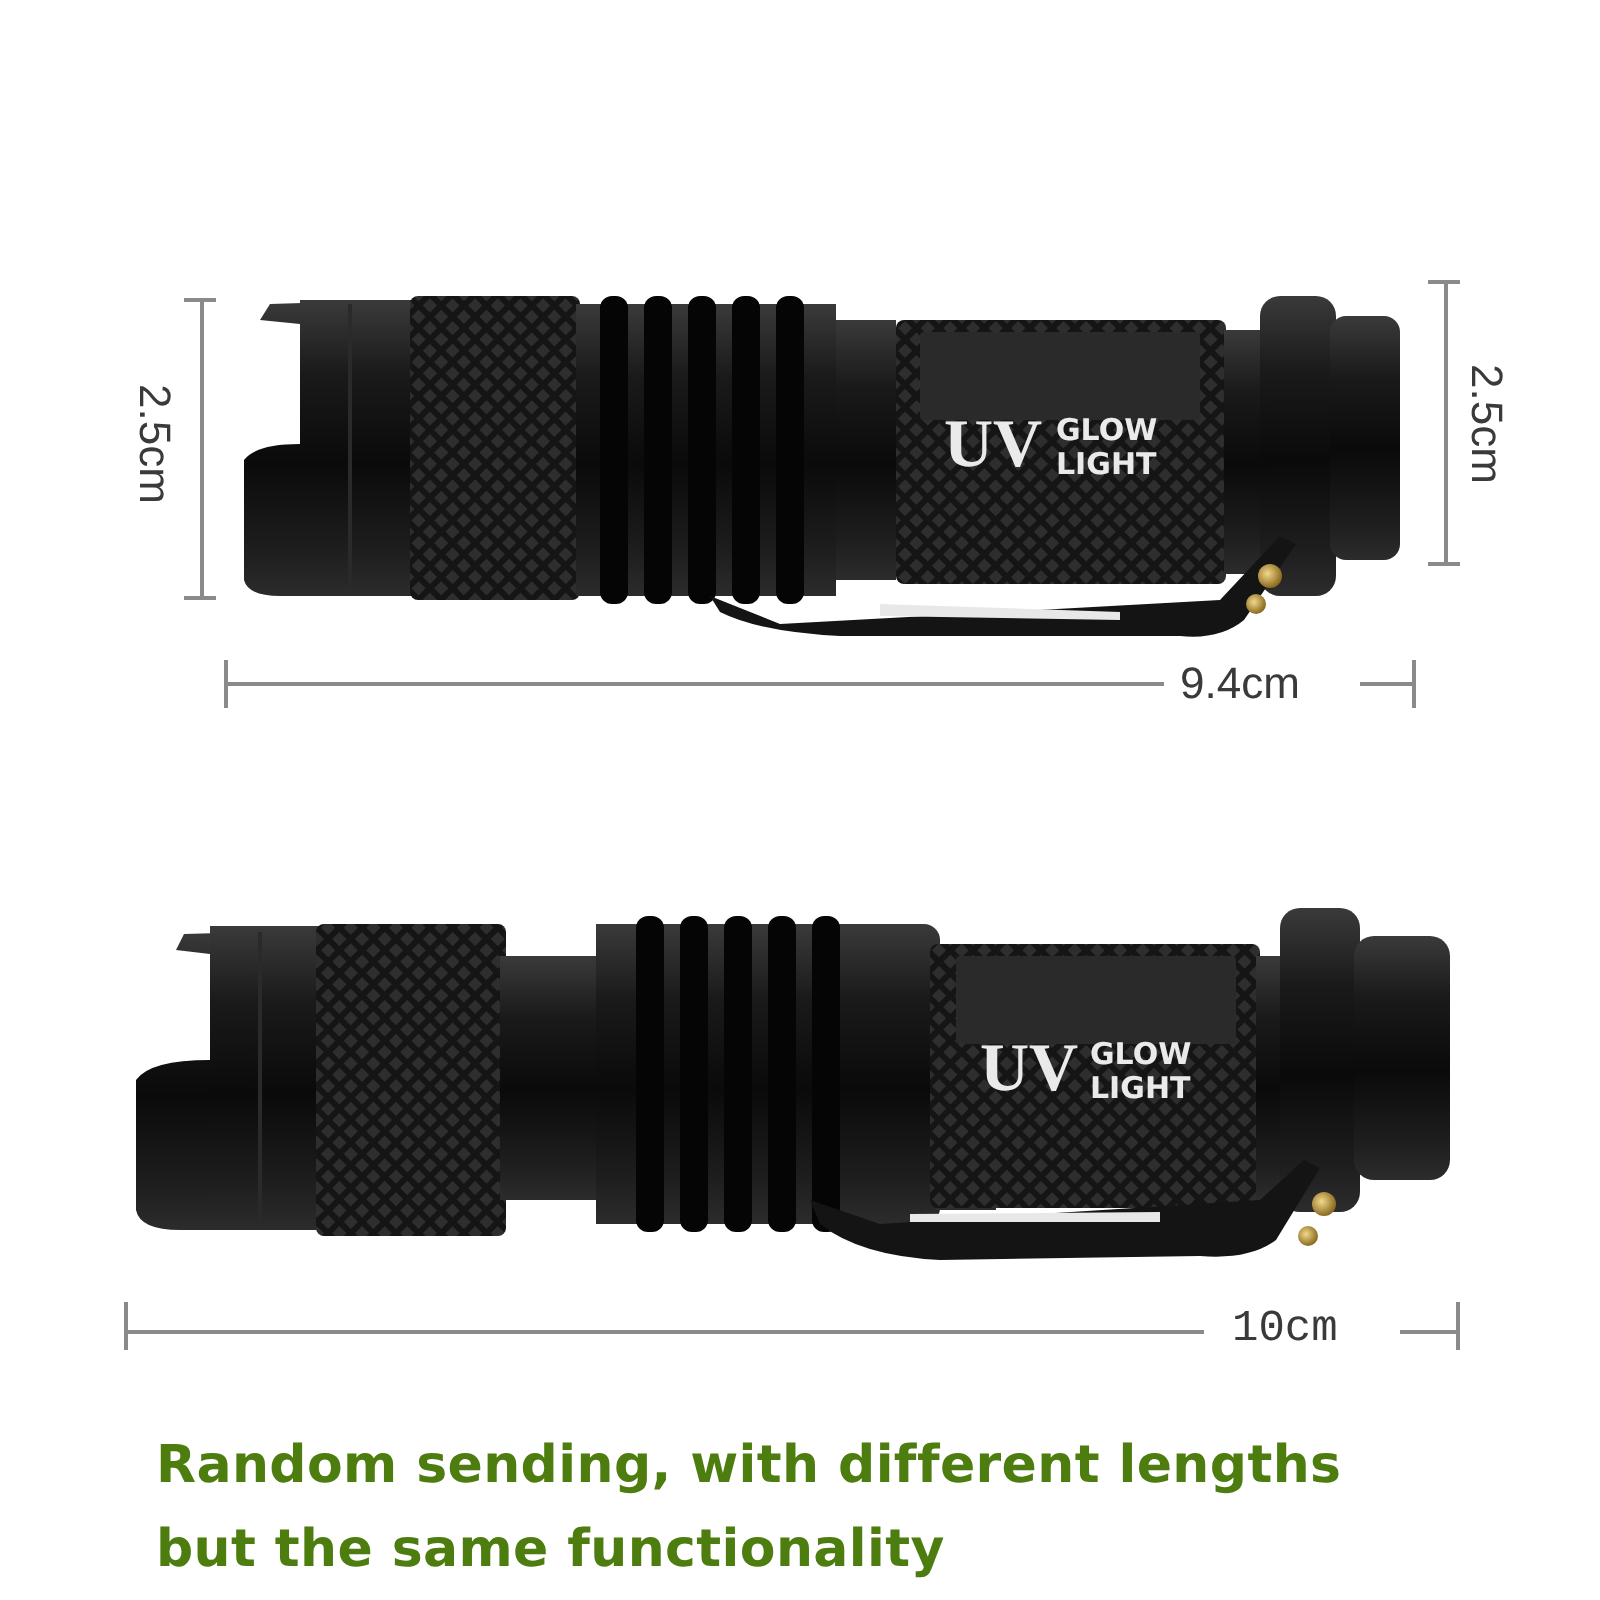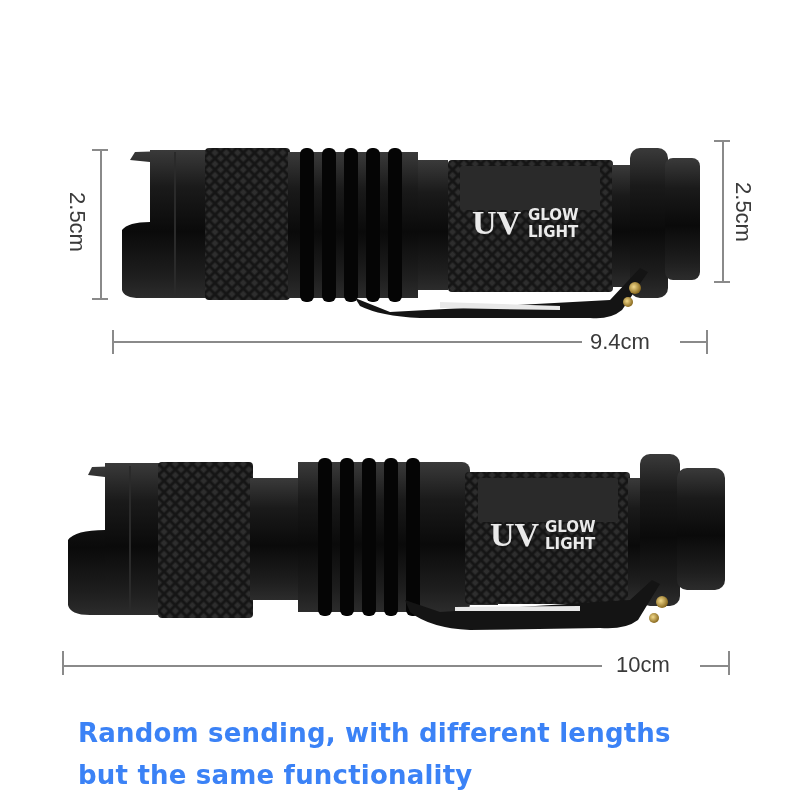--- a/index.html
+++ b/index.html
@@ -10,21 +10,21 @@
     }
     .abs { position: absolute; margin-top: 36px; }
     .dim-line { position: absolute; background: #8a8a8a; }
     .dim-text {
       position: absolute; color: #3a3a3a;
       font-family: "Liberation Sans", sans-serif;
       font-size: 22px; line-height: 1; white-space: nowrap;
     }
     .vert-text { transform-origin: center center; }
     .caption {
-      position: absolute; left: 78px; color: #3b82f6;
+      position: absolute; left: 78px; color: #4d7c0f;
       font-family: "DejaVu Sans", sans-serif; font-weight: bold;
       font-size: 26px; line-height: 1; white-space: nowrap;
       letter-spacing: 0.2px;
     }
     svg { position: absolute; overflow: visible; }
   </style>
 </head>
 <body>
 
 <div>
@@ -132,19 +132,19 @@
   <div class="dim-line" style="left:112px;top:330px;width:2px;height:24px;"></div>
   <div class="dim-line" style="left:112px;top:341px;width:470px;height:2px;"></div>
   <div class="dim-text" style="left:590px;top:331px;">9.4cm</div>
   <div class="dim-line" style="left:680px;top:341px;width:27px;height:2px;"></div>
   <div class="dim-line" style="left:706px;top:330px;width:2px;height:24px;"></div>
 </div>
 
 <div>
   <div class="dim-line" style="left:62px;top:651px;width:2px;height:24px;"></div>
   <div class="dim-line" style="left:62px;top:665px;width:540px;height:2px;"></div>
-  <div class="dim-text" style="left:616px;top:654px;">10cm</div>
+  <div class="dim-text" style="left:616px;top:654px;font-family:Liberation Mono, monospace;">10cm</div>
   <div class="dim-line" style="left:700px;top:665px;width:29px;height:2px;"></div>
   <div class="dim-line" style="left:728px;top:651px;width:2px;height:24px;"></div>
 </div>
 
 <div class="caption" style="top:720px;">Random sending, with different lengths</div>
 <div class="caption" style="top:762px;">but the same functionality</div>
 
 </body></html>

